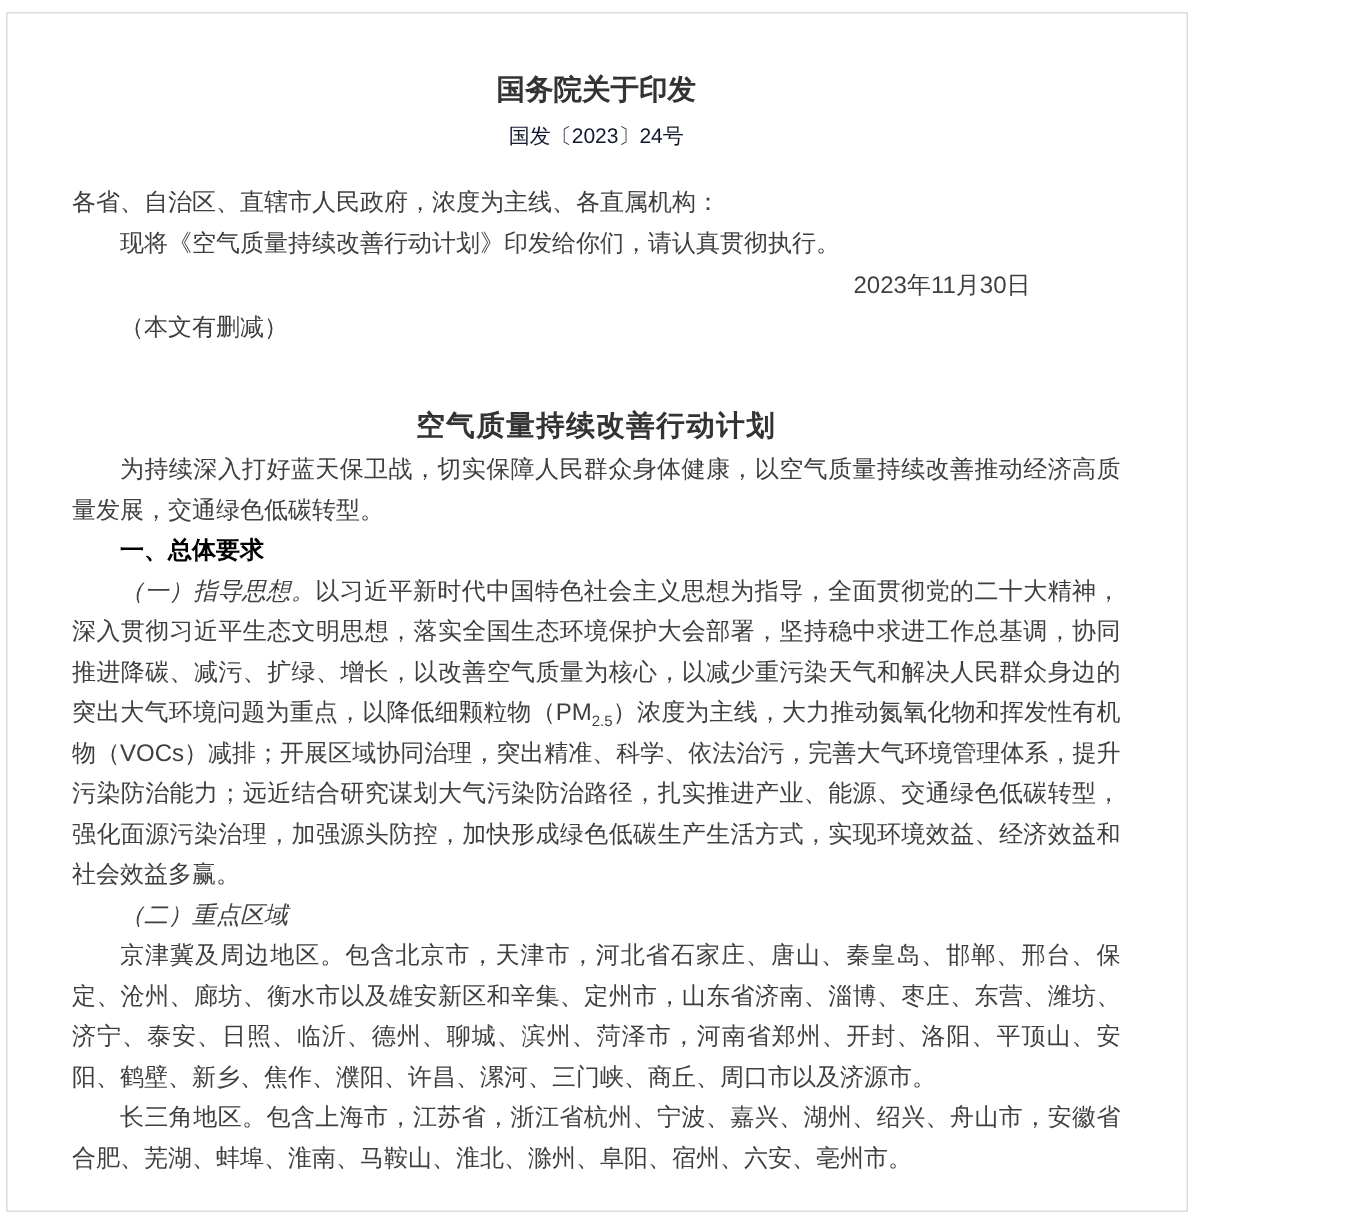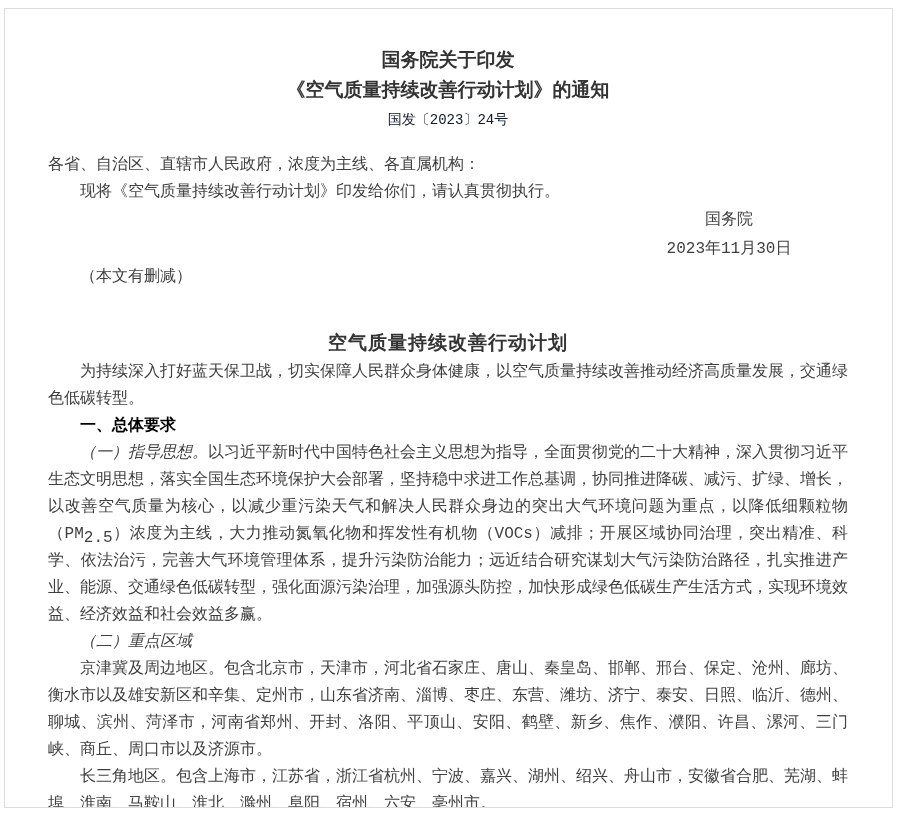--- a/index.html
+++ b/index.html
@@ -12,28 +12,27 @@
     position: relative;
     width: 902px;
     height: 814px;
     background: #ffffff;
     overflow: hidden;
   }
   .page-box {
     position: absolute;
     left: 4px;
     top: 8px;
-    width: 889px;
+    width: 788px;
     height: 800px;
     border: 1px solid #dcdcdc;
     background: #ffffff;
     overflow: hidden;
     box-sizing: border-box;
     padding: 37px 44px 0 43px;
-    font-family: Liberation Mono, monospace;
   }
   .doc-title {
     text-align: center;
     font-size: 19px;
     font-weight: bold;
     color: #333333;
     line-height: 30px;
   }
   .doc-number {
     text-align: center;
@@ -64,41 +63,39 @@
   .plan-heading {
     text-align: center;
     font-size: 19px;
     font-weight: bold;
     color: #333333;
     line-height: 30px;
     margin-top: 38px;
     letter-spacing: 1px;
   }
   sub.pm {
-    font-size: 16px;
+    font-size: 10px;
     line-height: 0;
   }
 </style>
 </head>
 <body>
 
 <div class="viewport">
   <div class="page-box">
 
     <div class="doc-title">
       <div>国务院关于印发</div>
-      <div>《空气质量持续改善行动计划》的通知</div>
     </div>
     <div class="doc-number">国发〔2023〕24号</div>
 
     <p class="para">各省、自治区、直辖市人民政府，浓度为主线、各直属机构：</p>
     <p class="para indent">现将《空气质量持续改善行动计划》印发给你们，请认真贯彻执行。</p>
 
     <div class="signature">
-      <div>国务院</div>
       <div>2023年11月30日</div>
     </div>
 
     <p class="para indent">（本文有删减）</p>
 
     <div class="plan-heading">空气质量持续改善行动计划</div>
 
     <p class="para indent">为持续深入打好蓝天保卫战，切实保障人民群众身体健康，以空气质量持续改善推动经济高质量发展，交通绿色低碳转型。</p>
 
     <p class="para indent bold">一、总体要求</p>

